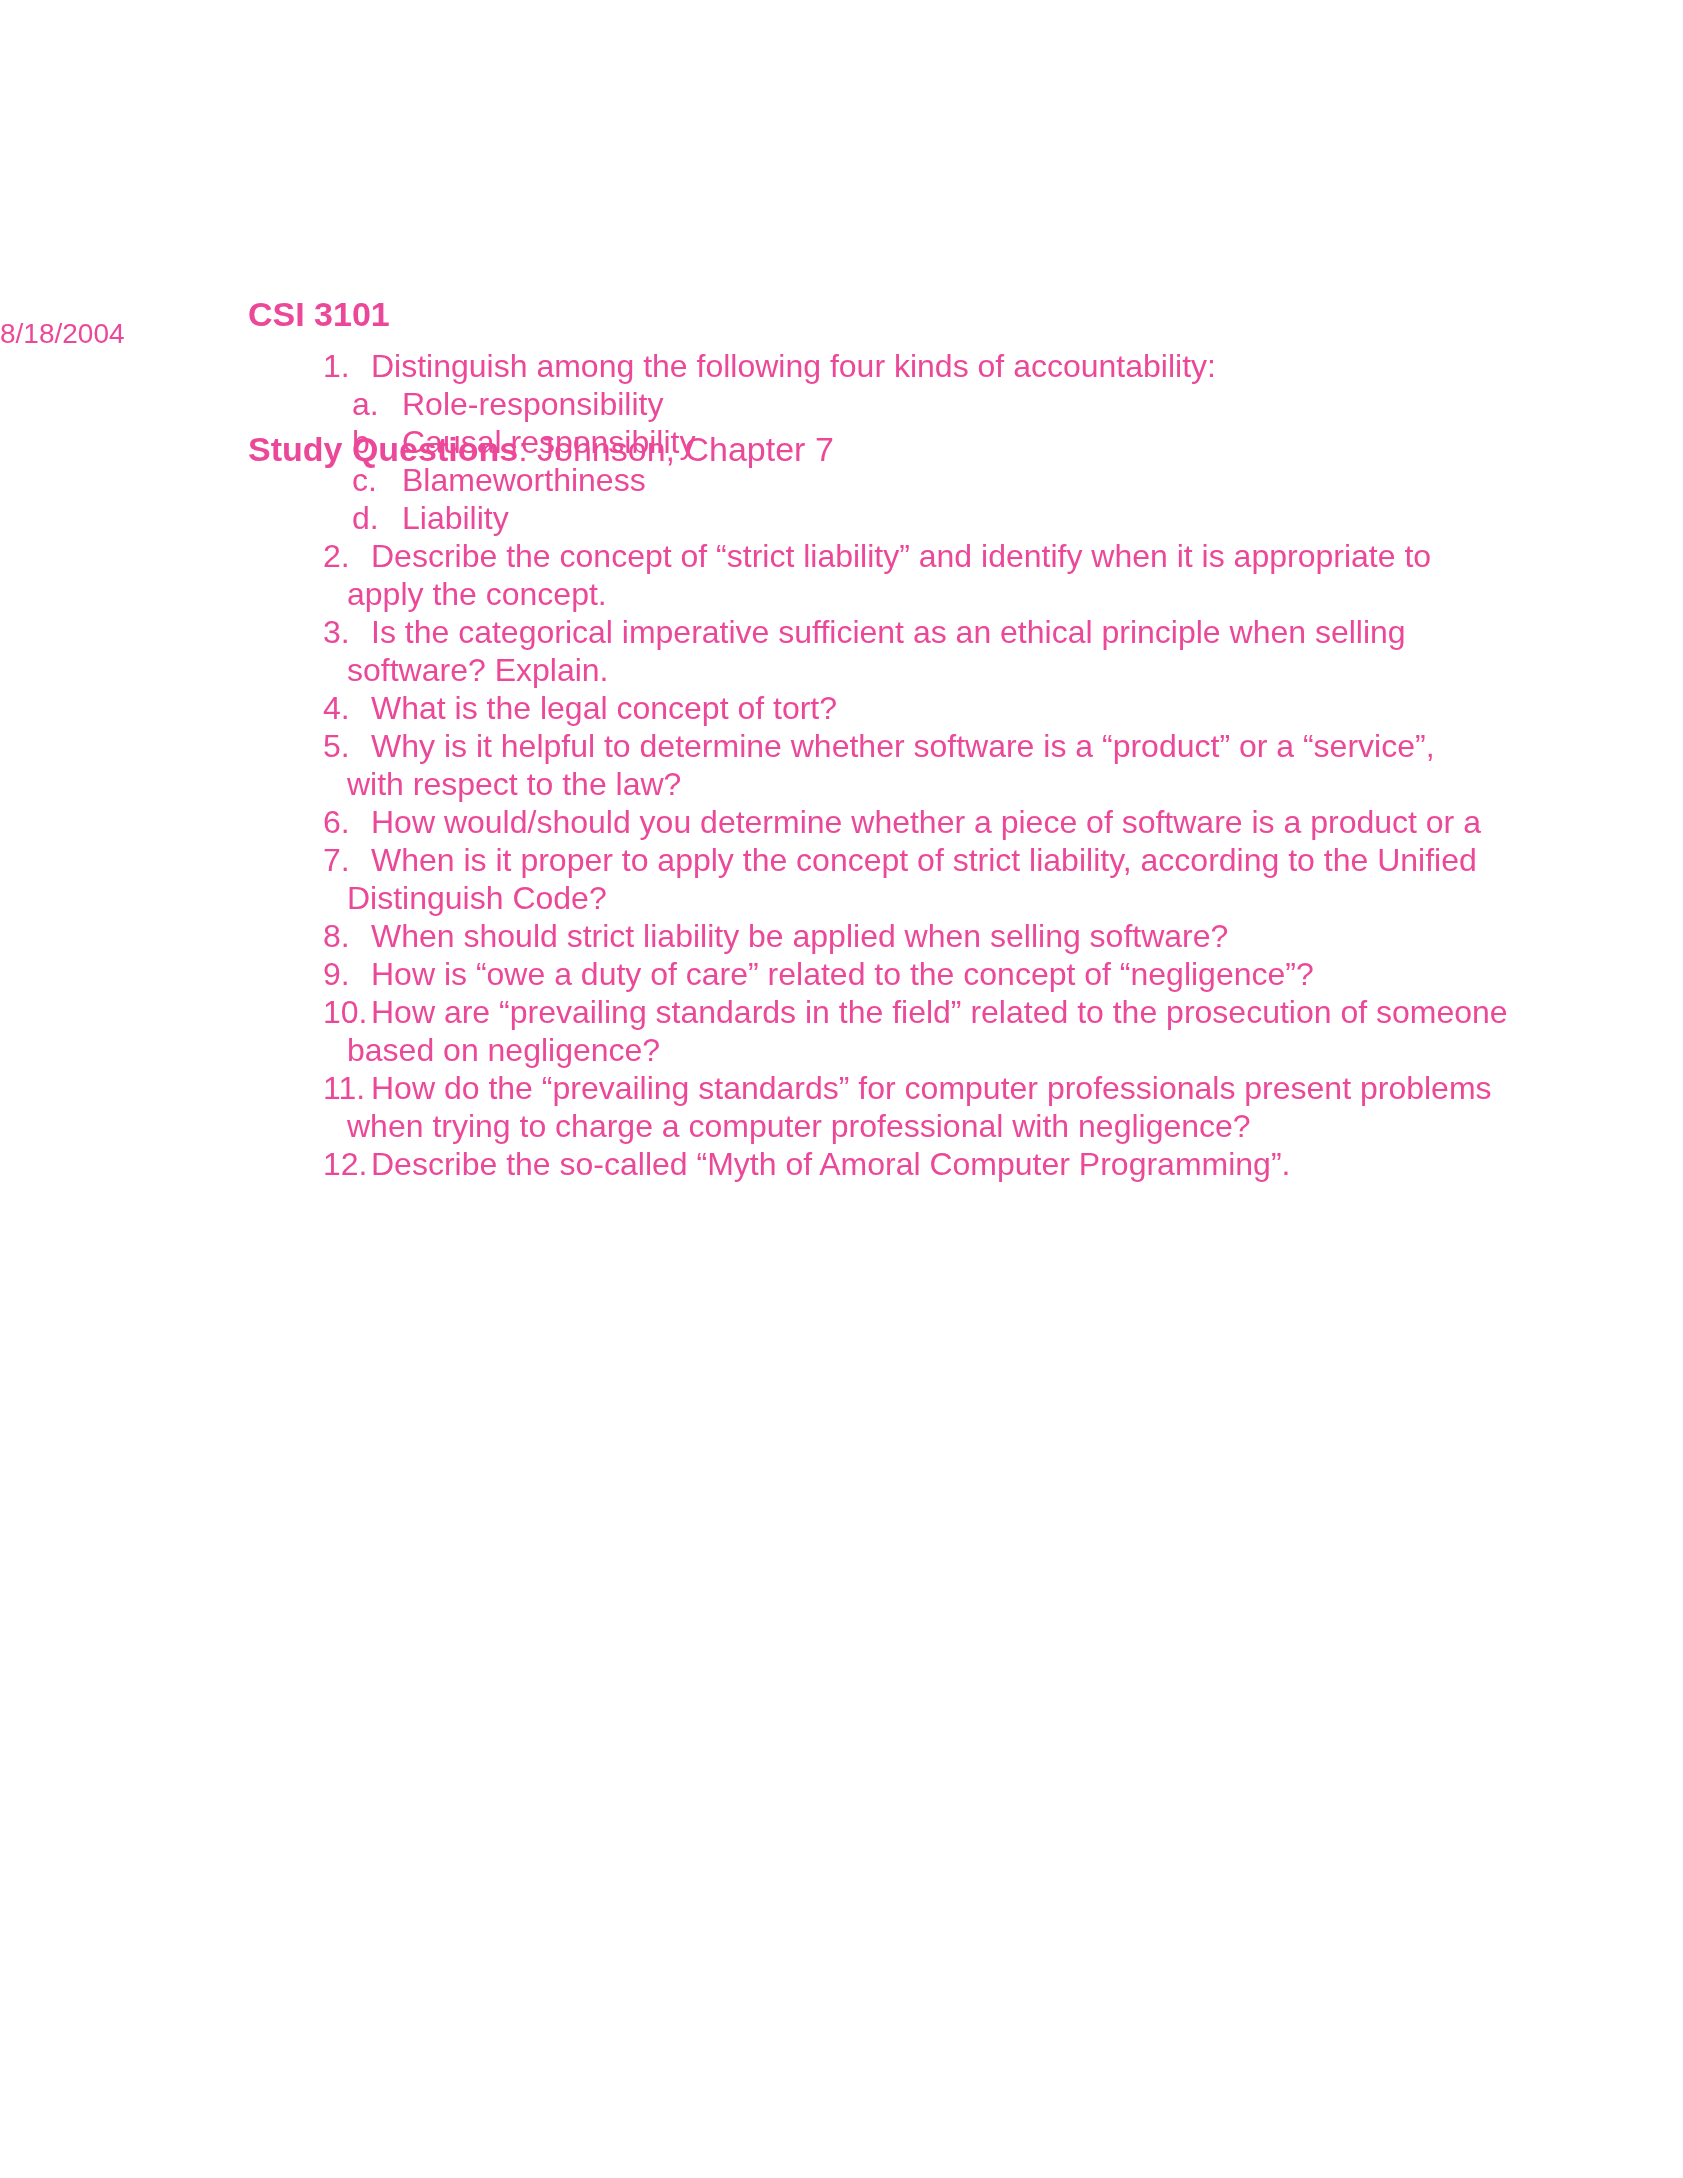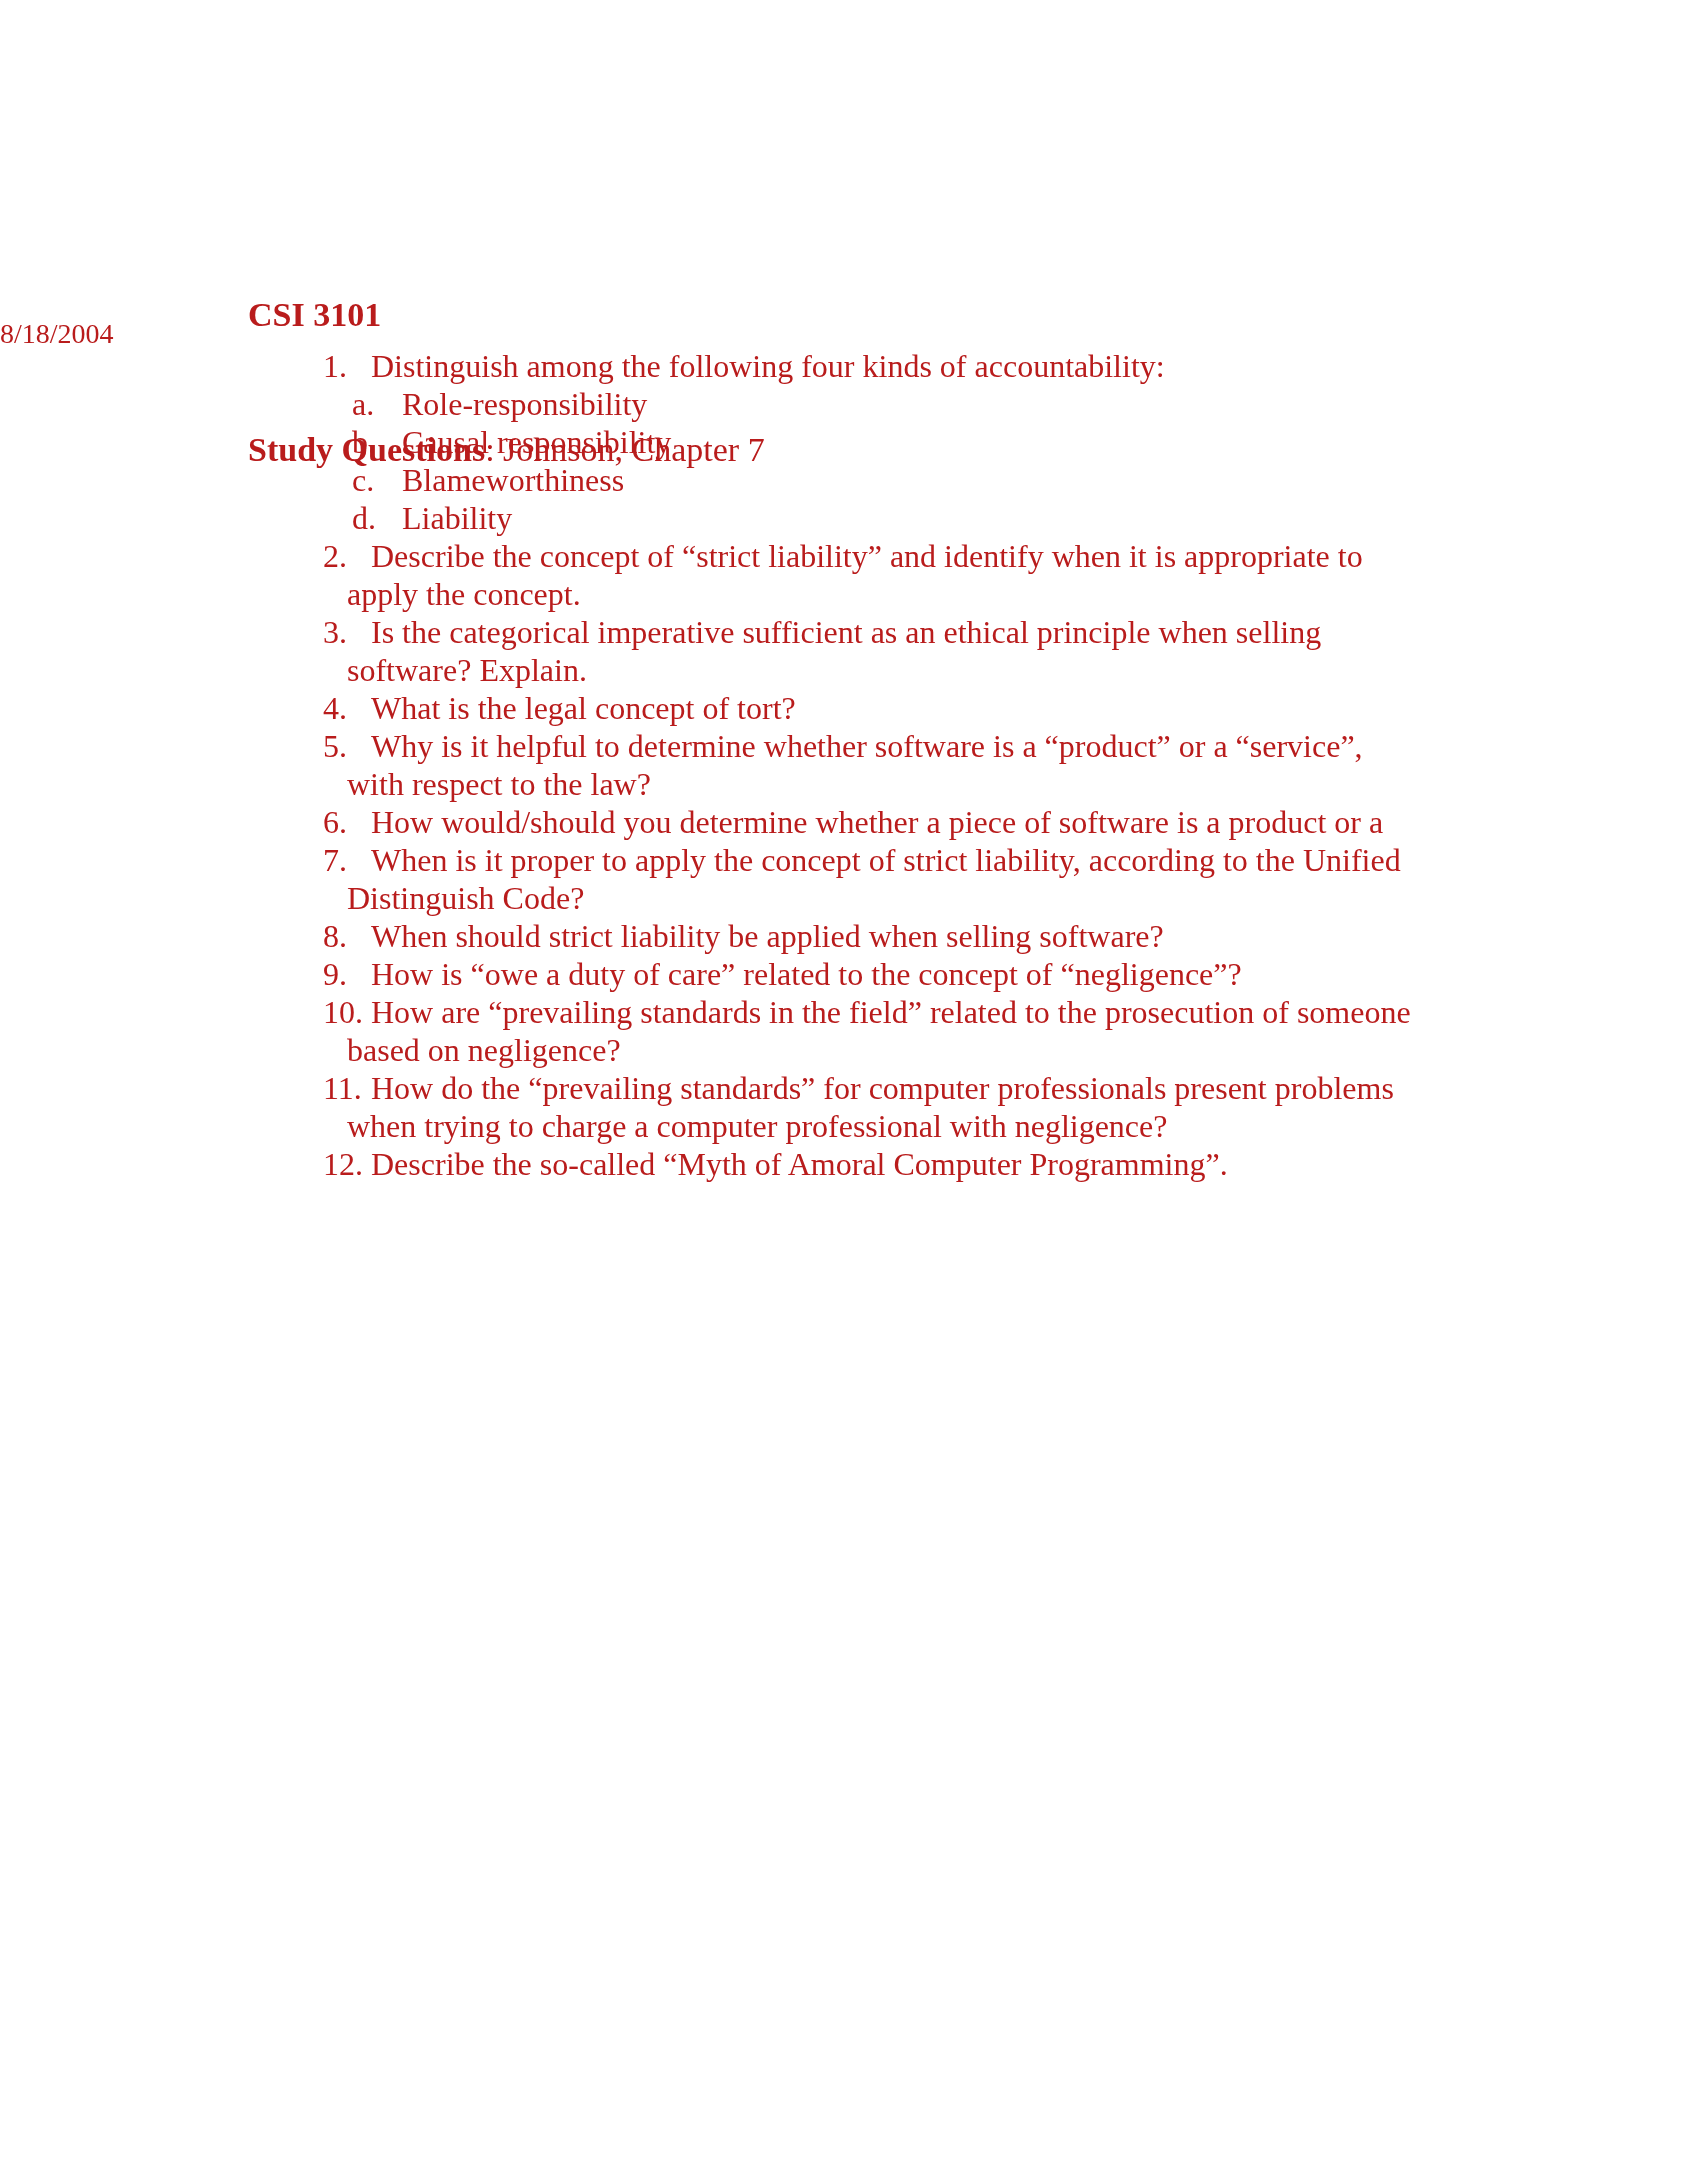--- a/index.html
+++ b/index.html
@@ -5,22 +5,22 @@
   html, body {
     margin: 0;
     padding: 0;
     background: #ffffff;
   }
   .page {
     position: relative;
     width: 1683px;
     height: 2178px;
     background: #ffffff;
-    color: #b91c1c;
-    font-family: Liberation Serif, serif;
+    color: #ec4899;
+    font-family: Liberation Sans, sans-serif;
     overflow: hidden;
   }
   .doc-header {
     position: absolute;
     left: 248px;
     top: 202px;
     font-size: 34px;
     line-height: 45px;
     white-space: pre;
   }

